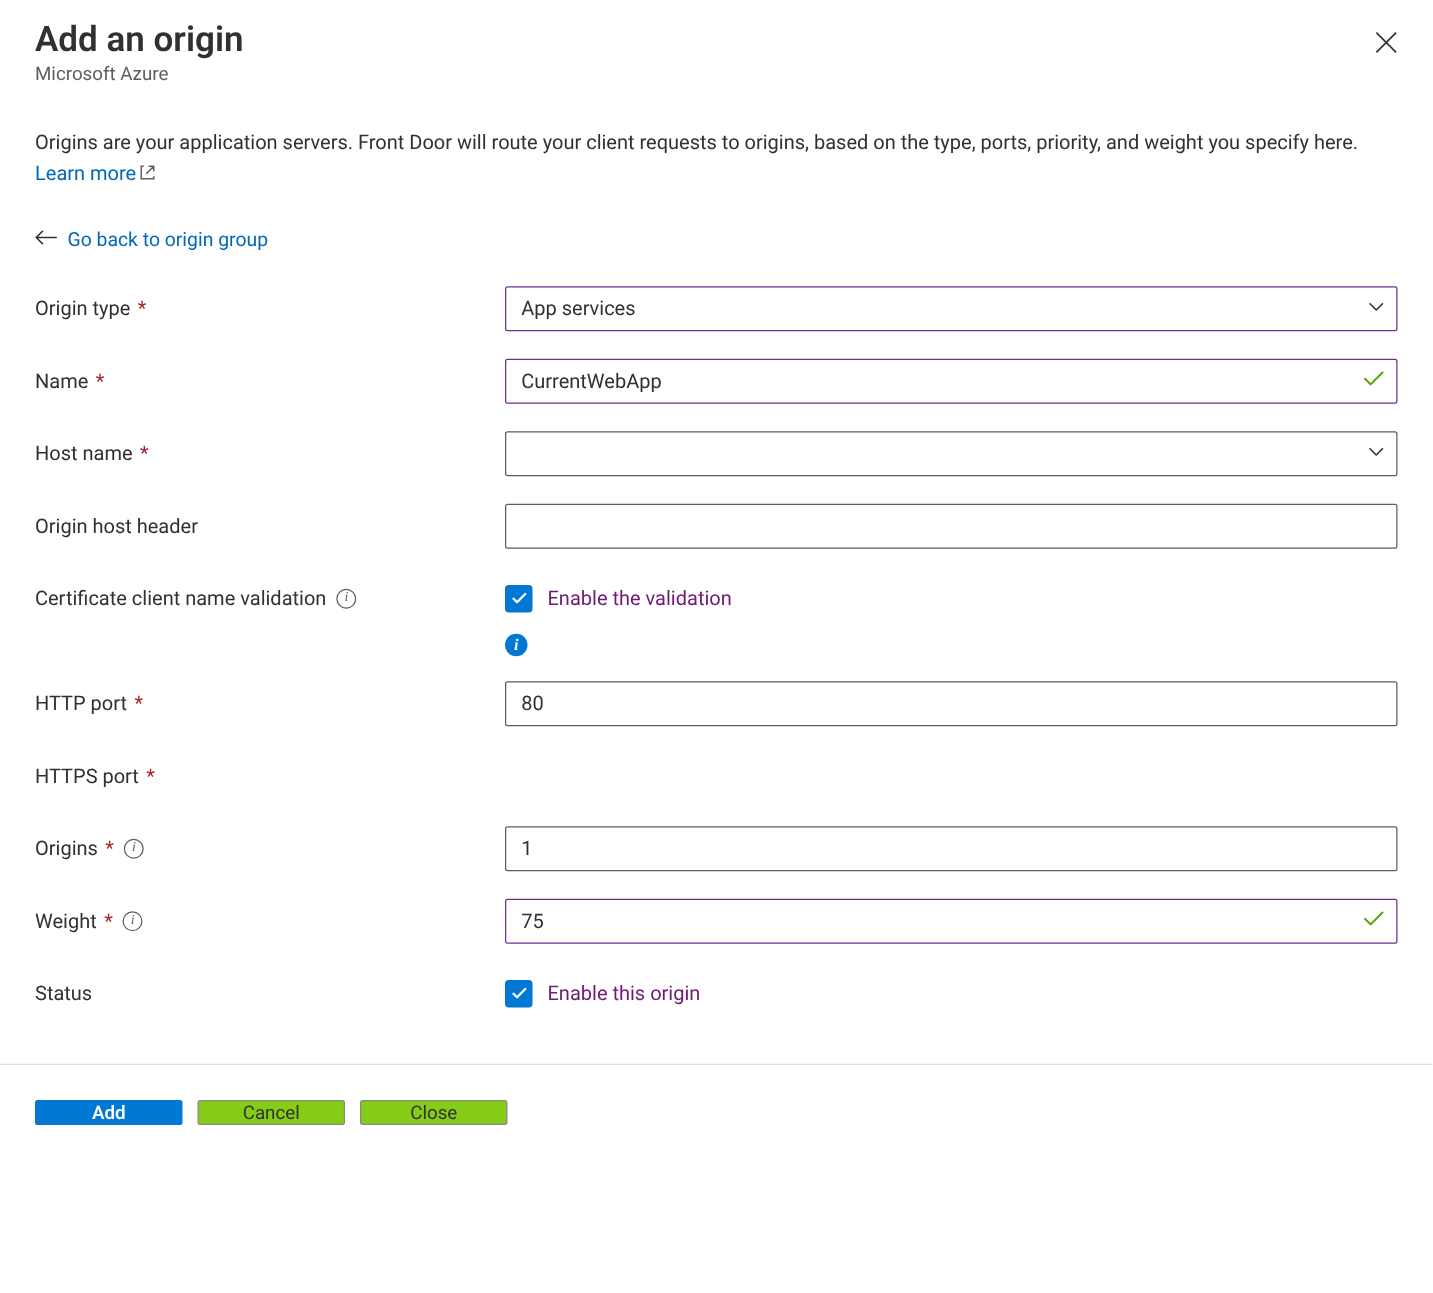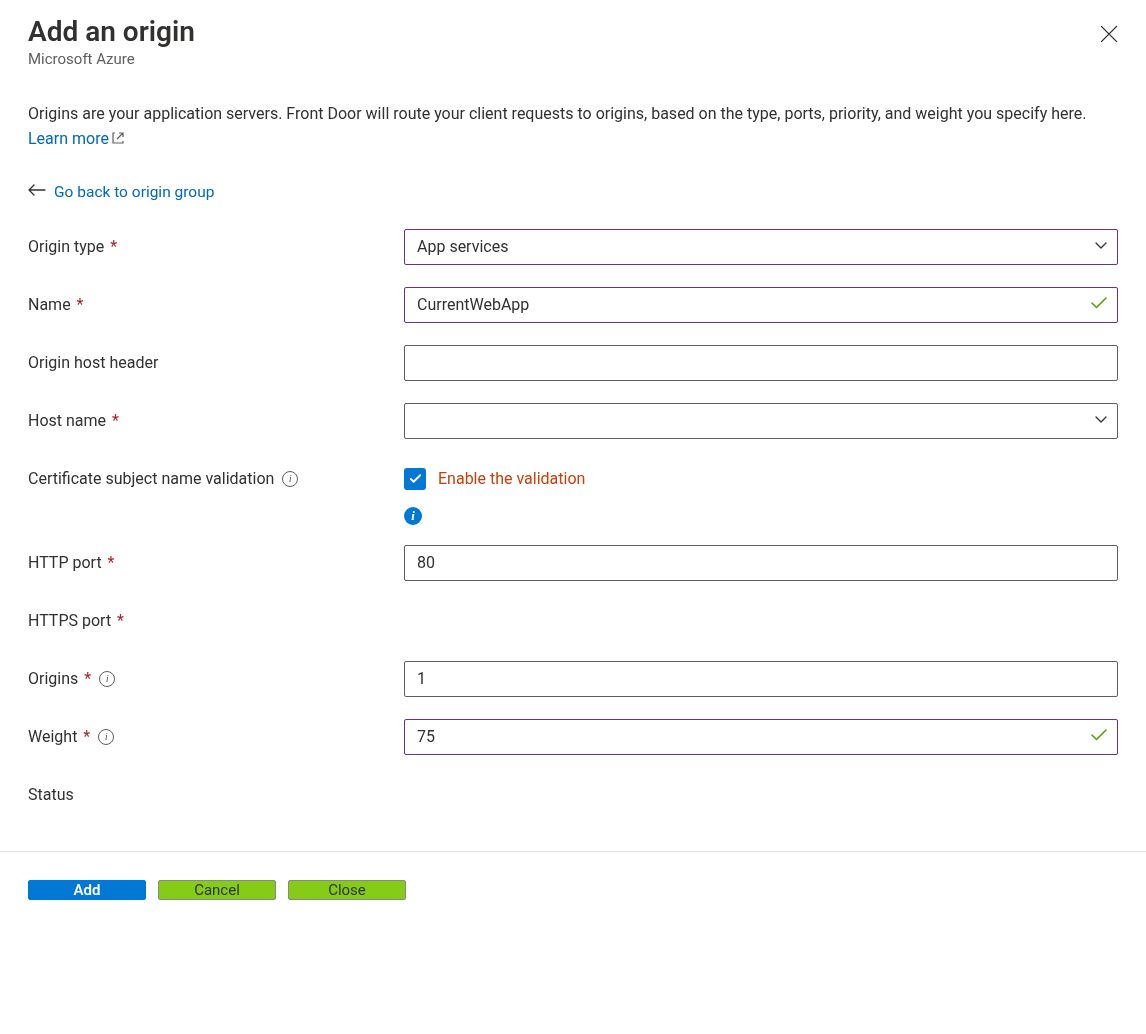--- a/index.html
+++ b/index.html
@@ -128,21 +128,21 @@
   .checkbox {
     width: 22px; height: 22px;
     border-radius: 3px;
     background: #0078d4;
     display: flex;
     align-items: center;
     justify-content: center;
     cursor: pointer;
   }
   .checkbox svg { width: 15px; height: 15px; }
-  .checkbox-label { font-size: 16px; color: #c2410c; }
+  .checkbox-label { font-size: 16px; color: #701a75; }
 
   .info-msg {
     display: flex;
     align-items: center;
     gap: 10px;
     margin: 6px 0 20px 376px;
     font-size: 16px;
   }
   .info-msg .info-badge {
     width: 18px; height: 18px;
@@ -243,46 +243,46 @@
       <span class="checkmark">
         <svg viewBox="0 0 18 18">
             <path d="M2 9l4.5 4.5L16 4" stroke="#57a300" stroke-width="1.6" fill="none" stroke-linecap="round" stroke-linejoin="round"></path>
           </svg>
       </span>
     </div>
   </div>
 
   <div class="form-row">
     <div class="label-col">
-      <span>Origin host header</span>
-    </div>
-    <div class="field-col">
-      <input class="textbox" value="" style="">
-    </div>
-  </div>
-
-  <div class="form-row">
-    <div class="label-col">
       <span><span>Host name</span> <span class="req">*</span></span>
     </div>
     <div class="field-col">
       <div class="selectbox" style="display:flex;align-items:center;">
         <span></span>
       </div>
       <span class="chevron">
         <svg viewBox="0 0 14 14">
             <path d="M2 5l5 5 5-5" stroke="#323130" stroke-width="1.3" fill="none" stroke-linecap="round" stroke-linejoin="round"></path>
           </svg>
       </span>
     </div>
   </div>
 
+  <div class="form-row">
+    <div class="label-col">
+      <span>Origin host header</span>
+    </div>
+    <div class="field-col">
+      <input class="textbox" value="" style="">
+    </div>
+  </div>
+
   <div class="form-row tight">
     <div class="label-col">
-      <span>Certificate subject name validation</span>
+      <span>Certificate client name validation</span>
       <span class="info-icon">i</span>
     </div>
     <div class="field-col">
       <div class="checkbox-wrap">
         <div class="checkbox">
           <svg viewBox="0 0 16 16">
               <path d="M3 8.5l3 3L13 4.5" stroke="#fff" stroke-width="2" fill="none" stroke-linecap="round" stroke-linejoin="round"></path>
             </svg>
         </div>
         <span class="checkbox-label">Enable the validation</span>
@@ -331,20 +331,30 @@
             <path d="M2 9l4.5 4.5L16 4" stroke="#57a300" stroke-width="1.6" fill="none" stroke-linecap="round" stroke-linejoin="round"></path>
           </svg>
       </span>
     </div>
   </div>
 
   <div class="form-row">
     <div class="label-col">
       <span>Status</span>
     </div>
+    <div class="field-col">
+      <div class="checkbox-wrap">
+        <div class="checkbox">
+          <svg viewBox="0 0 16 16">
+              <path d="M3 8.5l3 3L13 4.5" stroke="#fff" stroke-width="2" fill="none" stroke-linecap="round" stroke-linejoin="round"></path>
+            </svg>
+        </div>
+        <span class="checkbox-label">Enable this origin</span>
+      </div>
+    </div>
   </div>
 </div>
 
 <div class="footer">
   <button class="btn btn-primary">Add</button>
   <button class="btn btn-secondary">Cancel</button>
   <button class="btn btn-secondary">Close</button>
 </div>
 
 </body></html>

